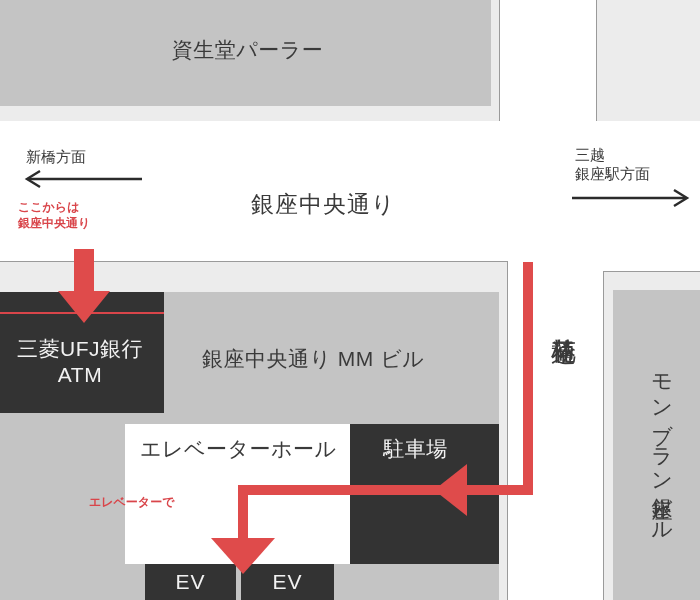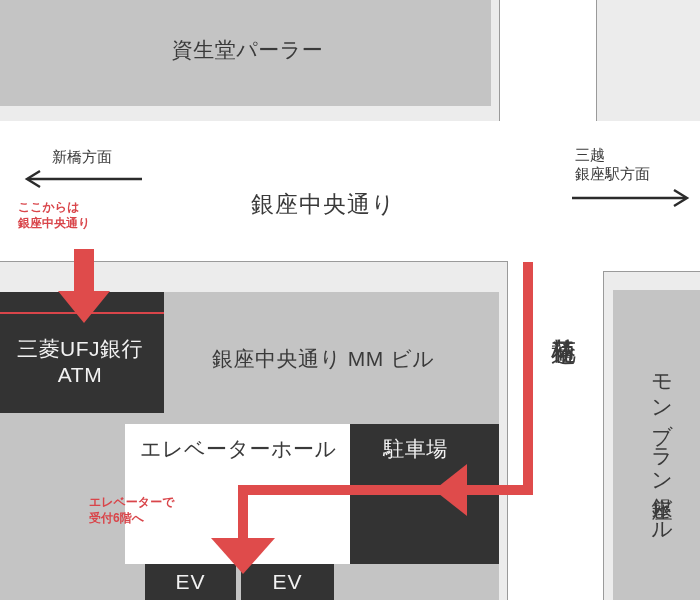--- a/index.html
+++ b/index.html
@@ -81,21 +81,21 @@
 <div id="map">
 
   <div class="abs block-light" style="left:-4px; top:-4px; width:503px; height:125px; box-shadow: 0 0 0 1px #9a9a9a;"></div>
   <div class="abs block-mid" style="left:-4px; top:-4px; width:495px; height:110px;"></div>
   <div class="abs lbl" style="left:0px; top:36px; width:495px; text-align:center;font-family:Liberation Mono, monospace;">資生堂パーラー</div>
 
   <div class="abs block-light" style="left:597px; top:-4px; width:107px; height:125px; box-shadow: 0 0 0 1px #9a9a9a;"></div>
 
   <div class="abs" style="left:0px; top:121px; width:700px; height:141px; background:#ffffff;"></div>
 
-  <div class="abs lbl-small" style="left:52px; top:148px;">新橋方面</div>
+  <div class="abs lbl-small" style="left:26px; top:148px;">新橋方面</div>
   <svg class="abs" width="130" height="22" style="left:14px; top:168px;">
     <line x1="14" y1="11" x2="128" y2="11" stroke="#2b2b2b" stroke-width="2.4"></line>
     <polyline points="26,3 13,11 26,19" fill="none" stroke="#2b2b2b" stroke-width="2.4"></polyline>
   </svg>
 
   <div class="abs lbl-red" style="left:18px; top:200px;">
     <div>ここからは</div>
     <div>銀座中央通り</div>
   </div>
 
@@ -112,31 +112,30 @@
 
   <div class="abs block-light" style="left:-4px; top:262px; width:511px; height:342px; box-shadow: 0 0 0 1px #9a9a9a;"></div>
   <div class="abs block-mid" style="left:-4px; top:292px; width:503px; height:312px;"></div>
 
   <div class="abs block-dark" style="left:-4px; top:292px; width:168px; height:121px;"></div>
 
   <div class="abs red-thin" style="left:-4px; top:312px; width:168px; height:2px;"></div>
   <div class="abs lbl-dark-bg" style="left:-4px; top:335px; width:168px;">三菱UFJ銀行</div>
   <div class="abs lbl-dark-bg" style="left:-4px; top:363px; width:168px;">ATM</div>
 
-  <div class="abs lbl" style="left:212px; top:345px;">銀座中央通り MM ビル</div>
+  <div class="abs lbl" style="left:202px; top:345px;">銀座中央通り MM ビル</div>
 
   <div class="abs block-white" style="left:125px; top:424px; width:225px; height:140px;"></div>
   <div class="abs lbl" style="left:124px; top:435px;margin-left:16px;">エレベーターホール</div>
 
   <div class="abs block-dark" style="left:350px; top:424px; width:149px; height:140px;"></div>
   <div class="abs lbl-dark-bg" style="left:350px; top:435px; width:131px;">駐車場</div>
 
   <div class="abs lbl-red" style="left:55px; top:495px;margin-left:34px;">
     <div>エレベーターで</div>
-    <div>受付6階へ</div>
   </div>
 
   <div class="abs block-dark" style="left:145px; top:564px; width:91px; height:40px;"></div>
   <div class="abs lbl-ev" style="left:145px; top:570px; width:91px;">EV</div>
   <div class="abs block-dark" style="left:241px; top:564px; width:93px; height:40px;"></div>
   <div class="abs lbl-ev" style="left:241px; top:570px; width:93px;">EV</div>
 
   <div class="abs lbl-road vert" style="left:548px; top:318px; font-size:25px;">花椿通り</div>
 
   <div class="abs block-light" style="left:604px; top:272px; width:100px; height:332px; box-shadow: 0 0 0 1px #9a9a9a;"></div>

